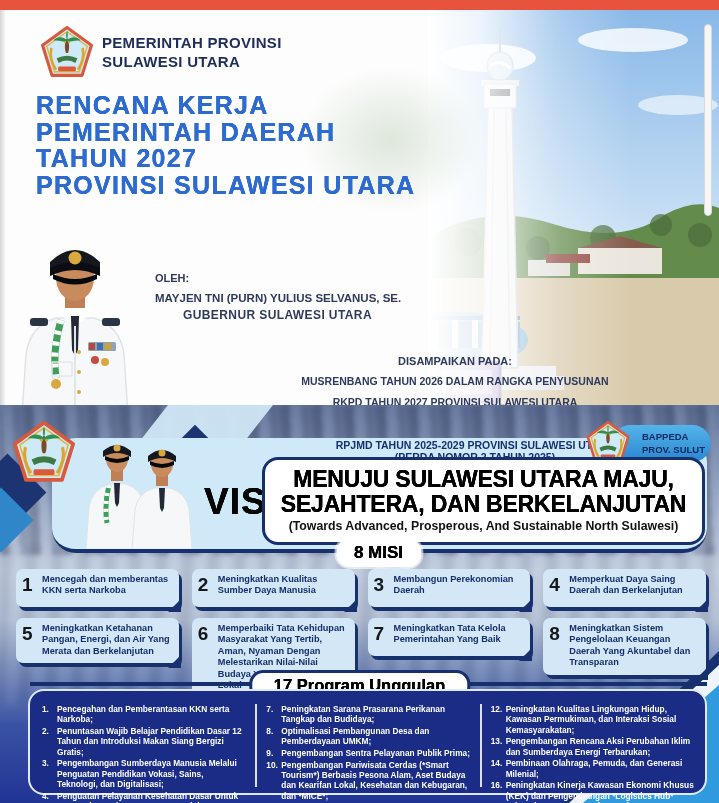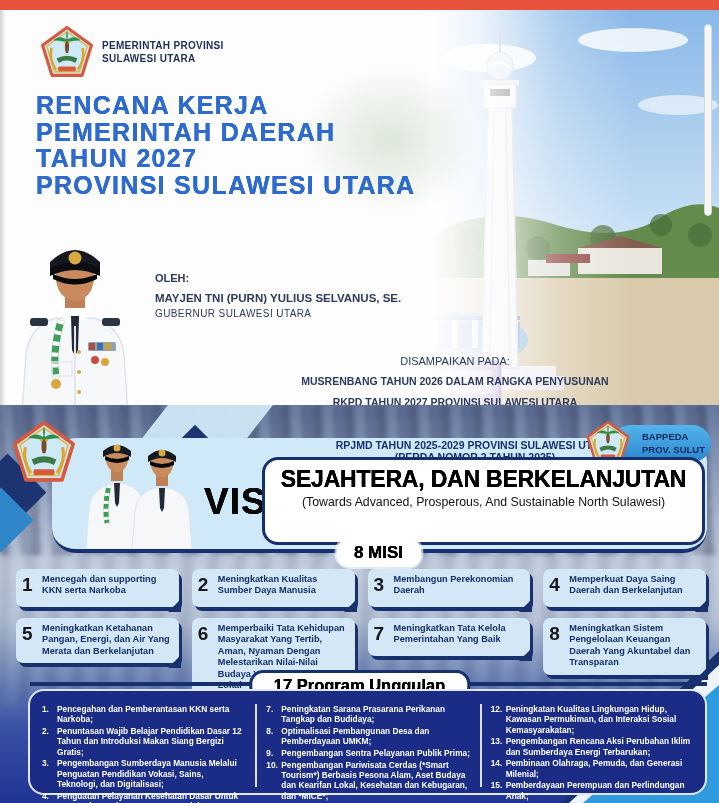--- a/index.html
+++ b/index.html
@@ -15,30 +15,30 @@
   .photo{position:absolute;left:428px;top:0;width:291px;height:395px;overflow:hidden;}
   .photo svg{position:absolute;left:0;top:0;}
   .photo-fade{position:absolute;inset:0;
         background:linear-gradient(90deg,#ffffff 0%,rgba(255,255,255,.85) 18%,rgba(255,255,255,.35) 45%,rgba(255,255,255,.08) 70%);}
   .ghost-trees{position:absolute;left:300px;top:55px;width:180px;height:150px;
         background:radial-gradient(ellipse at center,rgba(175,198,170,.4),rgba(175,198,170,0) 70%);}
   .scrollbar{position:absolute;left:704px;top:14px;width:8px;height:192px;border-radius:5px;
         background:#f6f6f6;border:1px solid #d8d8d8;box-sizing:border-box;}
   .org{position:absolute;left:40px;top:16px;display:flex;align-items:center;gap:8px;}
   .seal-top{width:54px;height:52px;}
-  .org-text{font-size:10px;font-weight:700;color:#1E2D5A;line-height:1.3;letter-spacing:.3px;}
+  .org-text{font-size:15px;font-weight:700;color:#1E2D5A;line-height:1.3;letter-spacing:.3px;}
   .title{position:absolute;left:36px;top:82px;margin:0;width:440px;
         font-size:25px;font-weight:700;color:#2E6BD0;line-height:1.06;letter-spacing:1.3px;}
   .gov{position:absolute;left:0;top:190px;width:150px;height:215px;}
   .byline{position:absolute;left:155px;top:262px;color:#2E3A5C;}
   .byline .oleh{font-size:11px;font-weight:700;margin-bottom:8px;}
   .byline .name{font-size:11.5px;font-weight:700;margin-bottom:4px;}
-  .byline .role{font-size:10px;font-weight:400;letter-spacing:.4px;}
+  .byline .role{font-size:12px;font-weight:700;letter-spacing:.4px;margin-left:28px;}
   .presented{position:absolute;left:235px;top:345px;width:440px;text-align:center;color:#2E3A5C;}
-  .presented .plabel{font-size:11px;font-weight:400;margin-bottom:2px;}
+  .presented .plabel{font-size:11px;font-weight:700;margin-bottom:2px;}
   .presented .pline{font-size:10.5px;font-weight:700;line-height:1.25;margin-top:8px;}
   .presented .venue{font-size:9.5px;font-weight:700;margin-top:6px;letter-spacing:.3px;}
 
   
   .band{position:absolute;left:0;top:405px;width:719px;height:398px;overflow:hidden;
         background:linear-gradient(180deg,#66789e 0px,#8496b6 55px,#aab9d1 115px,#c2cdde 165px,
                    #b3c0d4 215px,#7c90bb 260px,#3a52a4 320px,#203494 398px);}
   .crowd1{position:absolute;left:0;top:0;width:719px;height:150px;filter:blur(2px);opacity:.55;
         background:repeating-linear-gradient(87deg,rgba(18,26,54,.55) 0 9px,rgba(130,140,170,.18) 9px 20px,rgba(40,50,88,.45) 20px 32px);}
   .crowd2{position:absolute;left:0;top:140px;width:719px;height:160px;filter:blur(3px);opacity:.22;
@@ -61,21 +61,21 @@
         font-size:10.5px;font-weight:700;color:#16306E;line-height:1.18;}
   .bappeda{position:absolute;left:586px;top:14px;width:130px;height:48px;}
   .bappeda .bpill{position:absolute;left:26px;top:6px;width:99px;height:37px;border-radius:19px;
         background:linear-gradient(180deg,#54B4EA,#2B86CF);box-sizing:border-box;
         padding:6px 0 0 30px;font-size:9.5px;font-weight:700;color:#0E2B63;line-height:1.35;}
   .seal-sm{position:absolute;left:0;top:2px;width:44px;height:43px;}
   .visi-label{position:absolute;left:204px;top:76px;font-size:37px;font-weight:700;color:#050505;letter-spacing:1px;}
   .statement-box{position:absolute;left:262px;top:52px;width:443px;height:88px;background:#ffffff;
         border:3.5px solid #16306E;border-radius:16px;box-sizing:border-box;text-align:center;padding-top:7px;}
   .statement-box .sline{font-size:23px;font-weight:700;color:#000;line-height:1.07;letter-spacing:-.2px;}
-  .statement-box .strans{font-size:12.3px;font-weight:400;color:#111;margin-top:3px;}
+  .statement-box .strans{font-size:12.3px;font-weight:700;color:#111;margin-top:3px;}
 
   .misi-pill{position:absolute;left:50%;transform:translateX(-50%);top:134px;background:#fff;
         border-radius:13px;padding:4px 18px;font-size:17px;font-weight:700;color:#000;
         box-shadow:0 0 0 2px rgba(255,255,255,.6);margin-left:19px;}
   .misi-grid{position:absolute;left:16px;top:164px;width:690px;display:grid;
         grid-template-columns:repeat(4,1fr);column-gap:13px;row-gap:11px;align-items:start;}
   .mcard{position:relative;background:#D3E7F7;border-radius:7px;min-height:38px;
         box-shadow:3px 4px 0 0 #17306E;padding:5px 9px 6px 6px;display:flex;gap:7px;box-sizing:border-box;}
   .mcard::after{content:"";position:absolute;right:-2px;bottom:-5px;
         border-left:13px solid transparent;border-bottom:13px solid #17306E;}
@@ -281,30 +281,31 @@
         <div>PROV. SULUT</div>
       </div>
       <svg class="seal-sm" viewBox="0 0 100 100">
           <use href="#seal"></use>
         </svg>
     </div>
 
     <div class="visi-label xbold">VISI</div>
 
     <div class="statement-box">
+      <div class="sline xbold">MENUJU SULAWESI UTARA MAJU,</div>
       <div class="sline xbold">SEJAHTERA, DAN BERKELANJUTAN</div>
       <div class="strans">(Towards Advanced, Prosperous, And Sustainable North Sulawesi)</div>
     </div>
 
     <div class="misi-pill xbold">8 MISI</div>
 
     <div class="misi-grid">
       <div class="mcard">
         <span class="mnum">1</span>
-        <span class="mtext">Mencegah dan supporting KKN serta Narkoba</span>
+        <span class="mtext">Mencegah dan memberantas KKN serta Narkoba</span>
       </div>
       <div class="mcard">
         <span class="mnum">2</span>
         <span class="mtext">Meningkatkan Kualitas Sumber Daya Manusia</span>
       </div>
       <div class="mcard">
         <span class="mnum">3</span>
         <span class="mtext">Membangun Perekonomian Daerah</span>
       </div>
       <div class="mcard">
@@ -381,24 +382,20 @@
           </div>
         <div class="pitem">
             <span class="pnum">13.</span>
             <span class="ptext">Pengembangan Rencana Aksi Perubahan Iklim dan Sumberdaya Energi Terbarukan;</span>
           </div>
         <div class="pitem">
             <span class="pnum">14.</span>
             <span class="ptext">Pembinaan Olahraga, Pemuda, dan Generasi Milenial;</span>
           </div>
         <div class="pitem">
-            <span class="pnum">15.</span>
-            <span class="ptext">Pemberdayaan Perempuan dan Perlindungan Anak;</span>
-          </div>
-        <div class="pitem">
             <span class="pnum">16.</span>
             <span class="ptext">Peningkatan Kinerja Kawasan Ekonomi Khusus (KEK) dan Pengembangan *Logistics Hub* sebagai *supporting unit* untuk IKN;</span>
           </div>
 
       </div>
     </div>
   </section>
 </div>
 
 </body></html>

